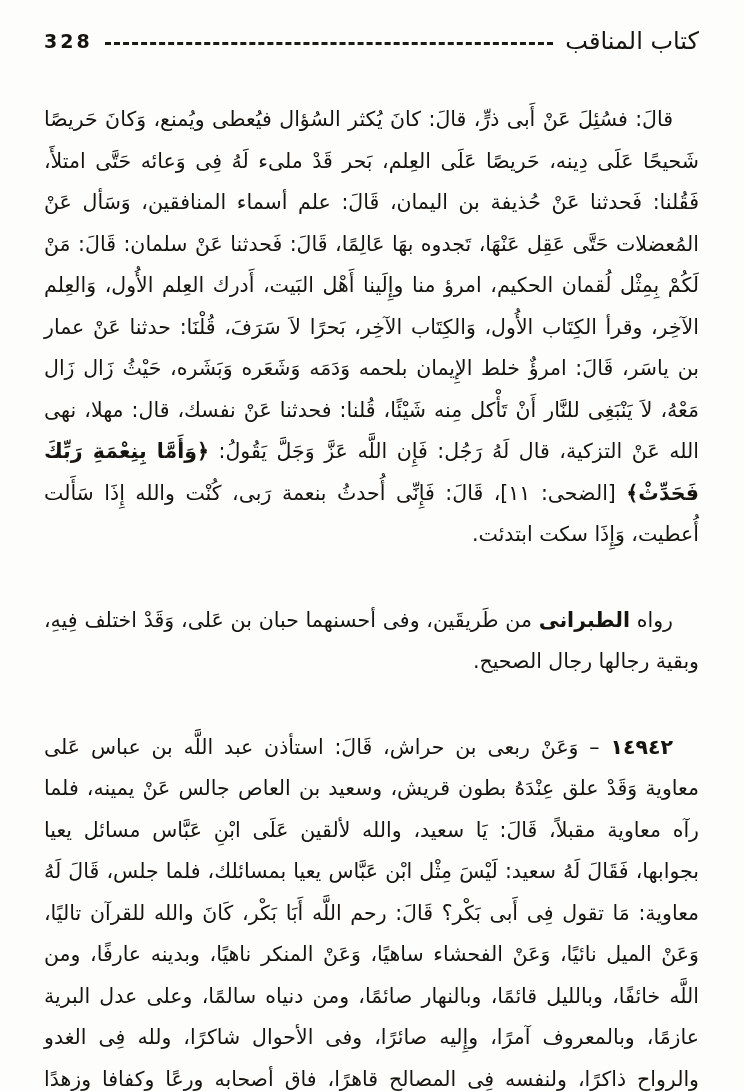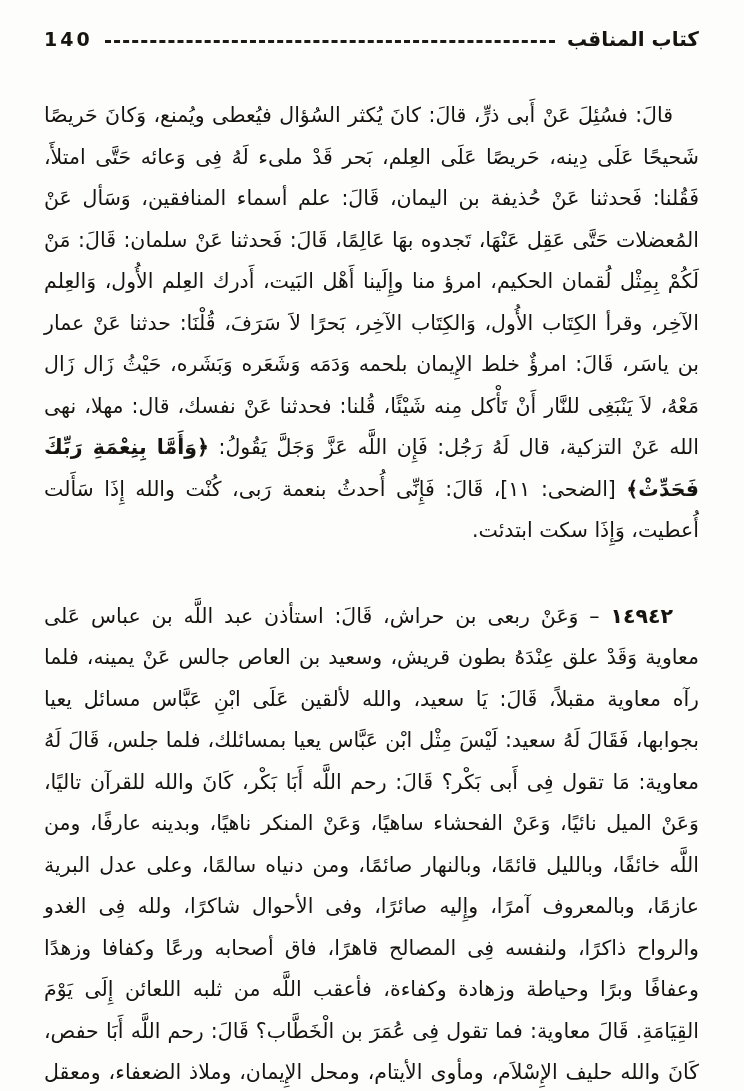--- a/index.html
+++ b/index.html
@@ -16,22 +16,22 @@
     overflow: hidden;
     font-family: "DejaVu Sans", sans-serif;
   }
   .page-header {
     display: flex;
     align-items: center;
     gap: 12px;
     margin-bottom: 24px;
   }
   .book-title {
-    font-size: 20px;
-    font-weight: bold;
+    font-size: 24px;
+    font-weight: normal;
     white-space: nowrap;
   }
   .header-rule {
     flex: 1 1 auto;
     height: 0;
     border-top: 3px dashed #1d1a16;
     margin-top: 5px;
   }
   .page-number {
     font-size: 19px;
@@ -50,24 +50,25 @@
   .verse { letter-spacing: 0.5px; }
 </style>
 </head>
 <body>
 
 <div class="page">
 
   <header class="page-header">
     <span class="book-title">كتاب المناقب</span>
     <span class="header-rule"></span>
-    <span class="page-number">140</span>
+    <span class="page-number">328</span>
   </header>
 
   <main class="page-body">
 
     <p class="para"><span>قالَ: فسُئِلَ عَنْ أَبى ذرٍّ، قالَ: كانَ يُكثر السُؤال فيُعطى ويُمنع، وَكانَ حَريصًا شَحيحًا عَلَى دِينه، حَريصًا عَلَى العِلم، بَحر قَدْ ملىء لَهُ فِى وَعائه حَتَّى امتلأَ، فَقُلنا: فَحدثنا عَنْ حُذيفة بن اليمان، قَالَ: علم أسماء المنافقين، وَسَأل عَنْ المُعضلات حَتَّى عَقِل عَنْهَا، تَجدوه بهَا عَالِمًا، قَالَ: فَحدثنا عَنْ سلمان: قَالَ: مَنْ لَكُمْ بِمِثْل لُقمان الحكيم، امرؤ منا وإِلَينا أَهْل البَيت، أَدرك العِلم الأُول، وَالعِلم الآخِر، وقرأ الكِتَاب الأُول، وَالكِتَاب الآخِر، بَحرًا لاَ سَرَفَ، قُلْنَا: حدثنا عَنْ عمار بن ياسَر، قَالَ: امرؤٌ خلط الإِيمان بلحمه وَدَمَه وَشَعَره وَبَشَره، حَيْثُ زَال زَال مَعْهُ، لاَ يَنْبَغِى للنَّار أَنْ تَأْكل مِنه شَيْئًا، قُلنا: فحدثنا عَنْ نفسك، قال: مهلا، نهى الله عَنْ التزكية، قال لَهُ رَجُل: فَإِن اللَّه عَزَّ وَجَلَّ يَقُولُ: </span><span class="verse">﴿وَأَمَّا بِنِعْمَةِ رَبِّكَ فَحَدِّثْ﴾</span><span> [الضحى: ١١]، قَالَ: فَإِنِّى أُحدثُ بنعمة رَبى، كُنْت والله إِذَا سَأَلت أُعطيت، وَإِذَا سكت ابتدئت.</span></p>
 
+    <p class="para"><span>رواه </span><span class="bold">الطبرانى</span><span> من طَريقَين، وفى أحسنهما حبان بن عَلى، وَقَدْ اختلف فِيهِ، وبقية رجالها رجال الصحيح.</span></p>
 
     <p class="para"><span class="hadith-number">١٤٩٤٢</span><span> – </span><span>وَعَنْ ربعى بن حراش، قَالَ: استأذن عبد اللَّه بن عباس عَلى معاوية وَقَدْ علق عِنْدَهُ بطون قريش، وسعيد بن العاص جالس عَنْ يمينه، فلما رآه معاوية مقبلاً، قَالَ: يَا سعيد، والله لألقين عَلَى ابْنِ عَبَّاس مسائل يعيا بجوابها، فَقَالَ لَهُ سعيد: لَيْسَ مِثْل ابْن عَبَّاس يعيا بمسائلك، فلما جلس، قَالَ لَهُ معاوية: مَا تقول فِى أَبى بَكْر؟ قَالَ: رحم اللَّه أَبَا بَكْر، كَانَ والله للقرآن تاليًا، وَعَنْ الميل نائيًا، وَعَنْ الفحشاء ساهيًا، وَعَنْ المنكر ناهيًا، وبدينه عارفًا، ومن اللَّه خائفًا، وبالليل قائمًا، وبالنهار صائمًا، ومن دنياه سالمًا، وعلى عدل البرية عازمًا، وبالمعروف آمرًا، وإِليه صائرًا، وفى الأحوال شاكرًا، ولله فِى الغدو والرواح ذاكرًا، ولنفسه فِى المصالح قاهرًا، فاق أصحابه ورعًا وكفافا وزهدًا وعفافًا وبرًا وحياطة وزهادة وكفاءة، فأعقب اللَّه من ثلبه اللعائن إِلَى يَوْمَ القِيَامَةِ. قَالَ معاوية: فما تقول فِى عُمَرَ بن الْخَطَّاب؟ قَالَ: رحم اللَّه أَبَا حفص، كَانَ والله حليف الإِسْلاَم، ومأوى الأيتام، ومحل الإِيمان، وملاذ الضعفاء، ومعقل الحنفاء، للخلق حصنًا، وللبأس عونًا، قام بحق اللَّه صابرًا محتسبًا حَتَّى أظهر اللَّه الدين، وفتح الديار، وذكر اللَّه فِى الأقطار والمناهل وعلى التلال، وفى الضواحى والبقاع، وعند الخنا وقورًا، وفى الشدة والرخاء شكورًا، ولله فِى كل وقت وأوان ذكورًا، فأعقب اللَّه من يبغضه اللعنة إِلَى يَوْم الحسرة.</span></p>
 
   </main>
 </div>
 
 </body></html>

